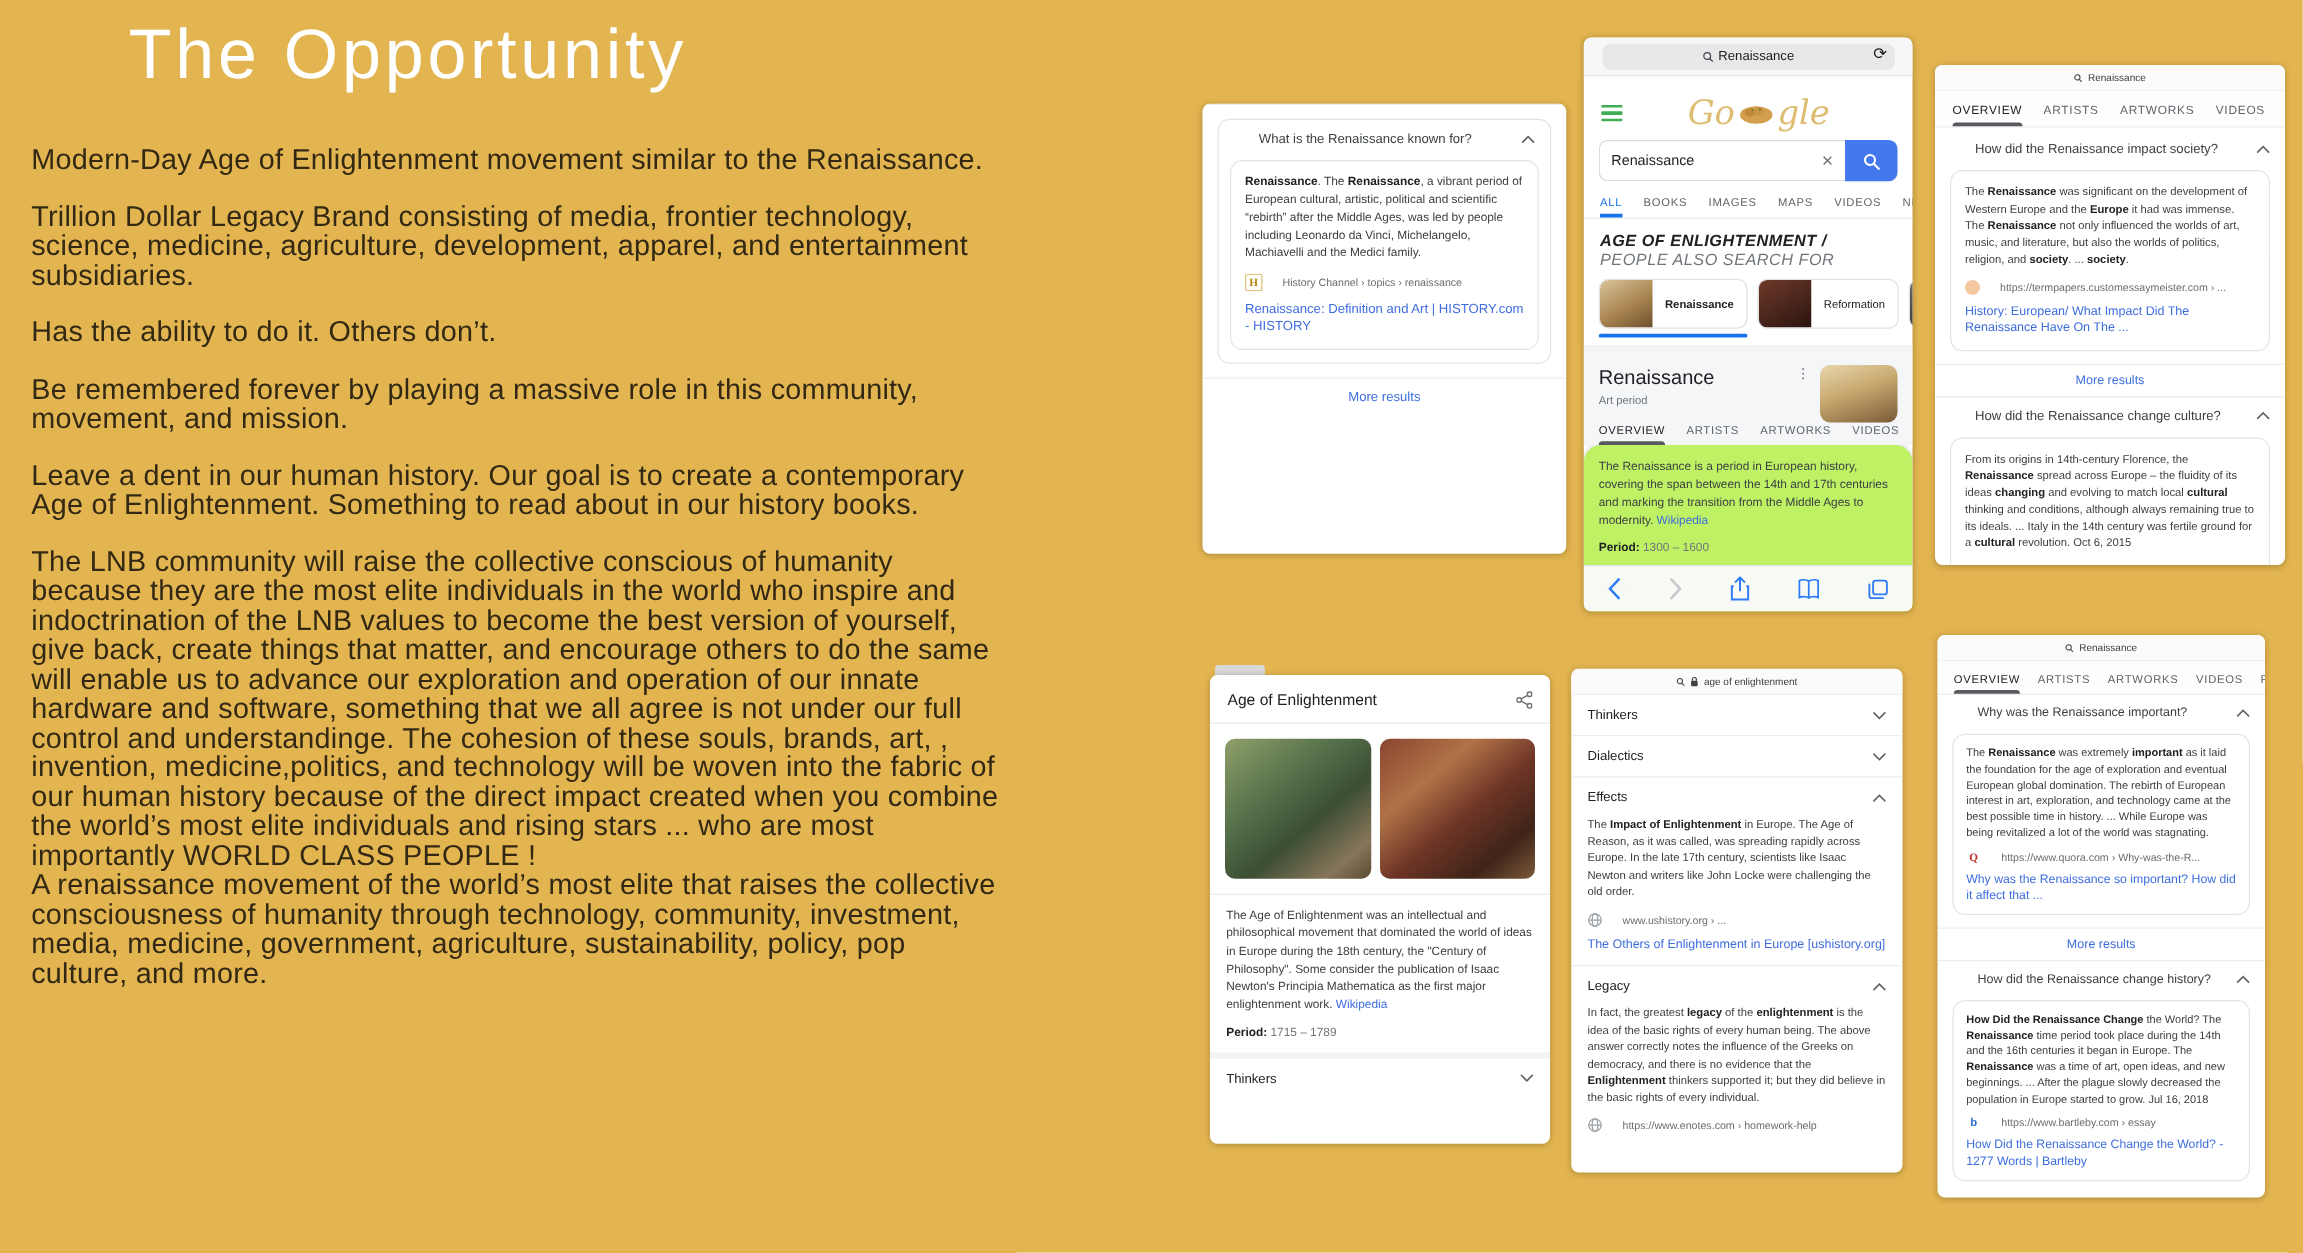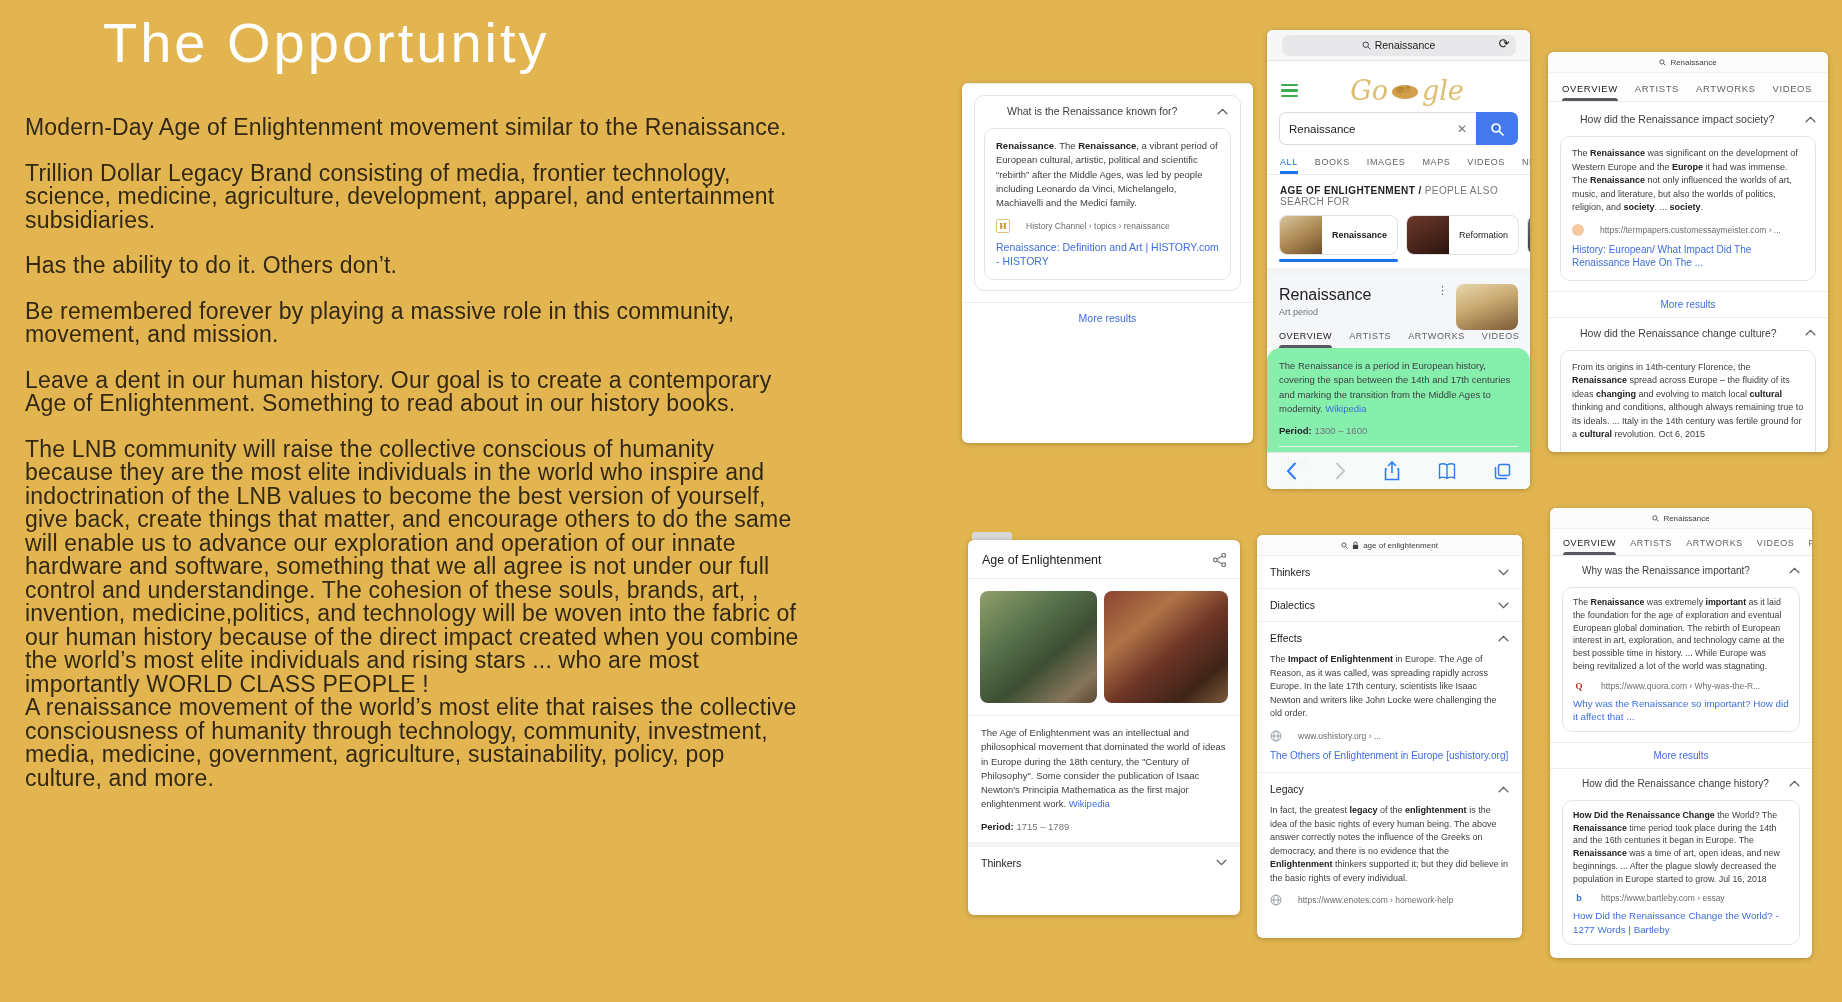--- a/index.html
+++ b/index.html
@@ -45,21 +45,21 @@
   .sfield .go{width:42px;background:#4478ed;border-radius:0 7px 7px 0;display:flex;align-items:center;justify-content:center;}
   .chips{display:flex;gap:8px;padding:0 0 0 12px;margin-top:8px;}
   .chip{flex:none;display:flex;align-items:center;border:1px solid #dfe1e5;border-radius:8px;overflow:hidden;height:38px;background:#fff;}
   .chip .thumb{width:42px;height:38px;flex:none;}
   .chip .lbl{padding:0 10px;font-size:9px;color:#202124;}
   .kp{background:#f5f6f7;padding:12px 12px 0 12px;position:relative;}
   .kp-title{font-size:16px;color:#202124;}
   .kp-sub{font-size:9px;color:#70757a;margin-top:3px;}
   .kp-thumb{position:absolute;right:12px;top:10px;width:62px;height:46px;border-radius:8px;background:linear-gradient(160deg,#e8d6ae 0%,#c8a86e 45%,#7a5a38 100%);}
   .kp-kebab{position:absolute;right:82px;top:10px;color:#5f6368;font-size:11px;}
-  .kpcard{background:#86efac;border-radius:14px 14px 0 0;box-shadow:0 -1px 4px rgba(0,0,0,.12);padding:11px 12px 0 12px;}
+  .kpcard{background:#bef264;border-radius:14px 14px 0 0;box-shadow:0 -1px 4px rgba(0,0,0,.12);padding:11px 12px 0 12px;}
   .period{font-size:9.5px;color:#70757a;margin:9px 0 10px 0;}
   .period b{color:#202124;font-weight:bold;}
   .toolbar{position:absolute;left:0;right:0;bottom:0;height:36px;background:rgba(250,250,250,.97);border-top:1px solid #e2e2e4;display:flex;align-items:center;justify-content:space-around;}
 
   
   .paint{border-radius:8px;}
   .p-garden{background:linear-gradient(140deg,#8fa06a 0%,#57714b 35%,#3c4e33 60%,#86755a 85%,#5b4a33 100%);}
   .p-salon{background:linear-gradient(140deg,#8a4530 0%,#b07347 30%,#6e3526 55%,#3f2418 80%,#7c5a3a 100%);}
   .t-renaissance{background:linear-gradient(150deg,#d9c49c 0%,#a9854f 55%,#6e4f2e 100%);}
   .t-reformation{background:linear-gradient(150deg,#6e3a2a 0%,#46231a 60%,#2a140e 100%);}
@@ -147,21 +147,21 @@
     <div style="padding:12px 0 0 13px;border-bottom:1px solid #ebebeb;">
       <div class="gtabs">
         <span class="active blue">ALL</span>
         <span>BOOKS</span>
         <span>IMAGES</span>
         <span>MAPS</span>
         <span>VIDEOS</span>
         <span>NEWS</span>
       </div>
     </div>
-    <div style="padding:10px 13px 0 13px;font-size:10px;letter-spacing:.4px;">
+    <div style="padding:10px 13px 0 13px;font-size:13px;letter-spacing:.4px;font-style:italic;">
       <b>AGE OF ENLIGHTENMENT /</b>
       <span style="color:#70757a;">PEOPLE ALSO SEARCH FOR</span>
     </div>
     <div class="chips">
       <div style="flex:none;">
         <div class="chip">
           <div class="thumb t-renaissance"></div>
           <div class="lbl" style="font-weight:bold;">Renaissance</div>
         </div>
         <div style="height:3px;background:#1a73e8;border-radius:2px;margin-top:4px;"></div>

